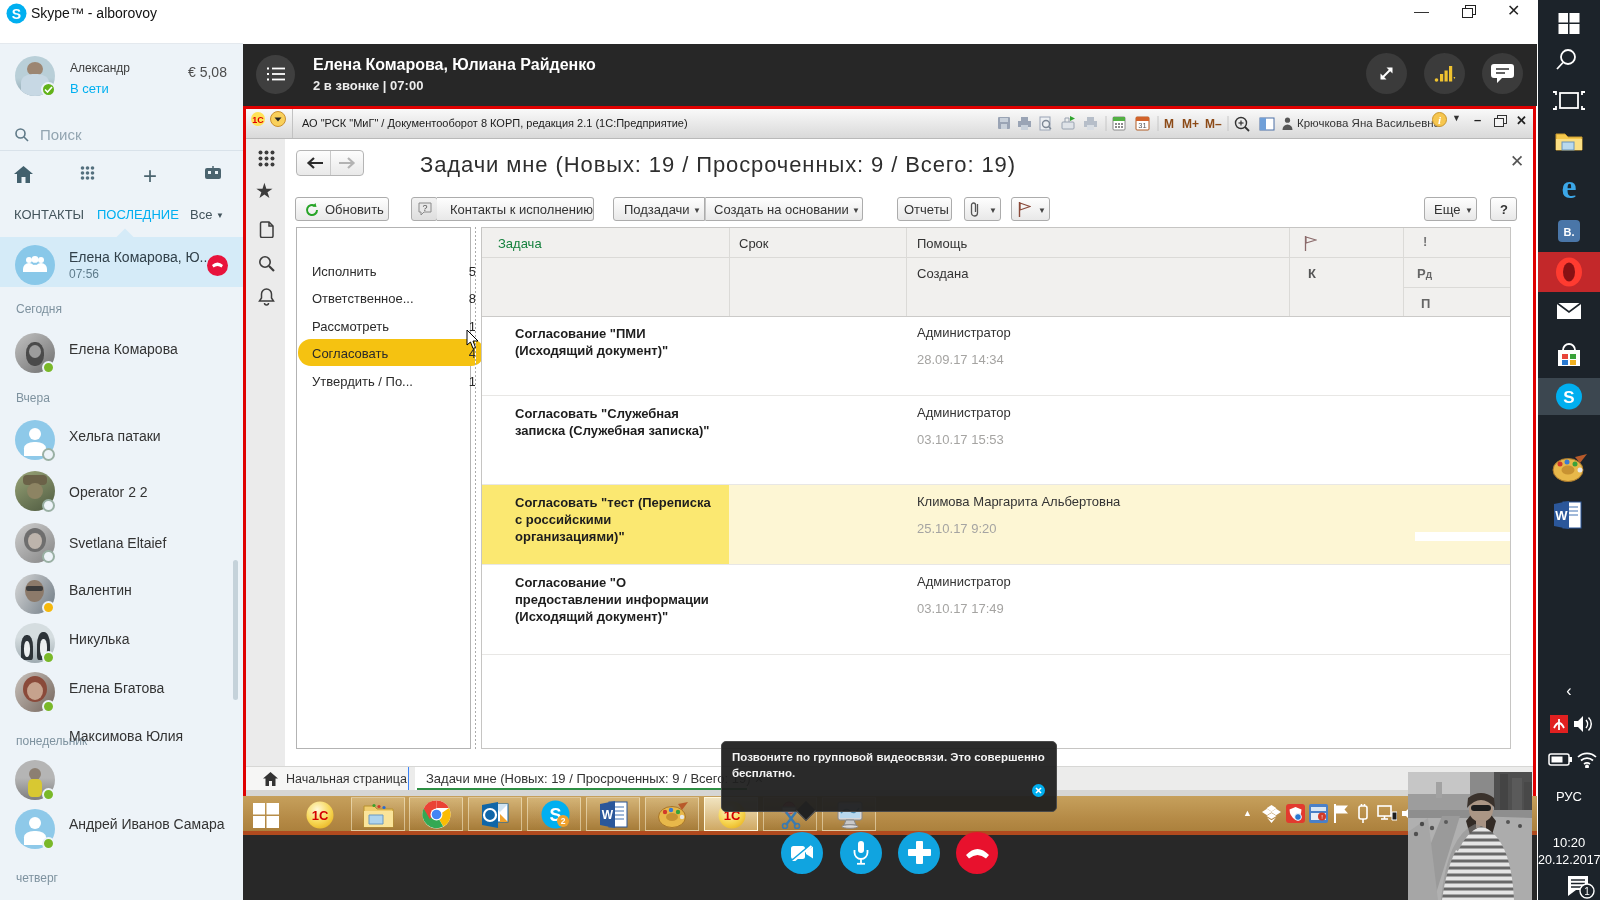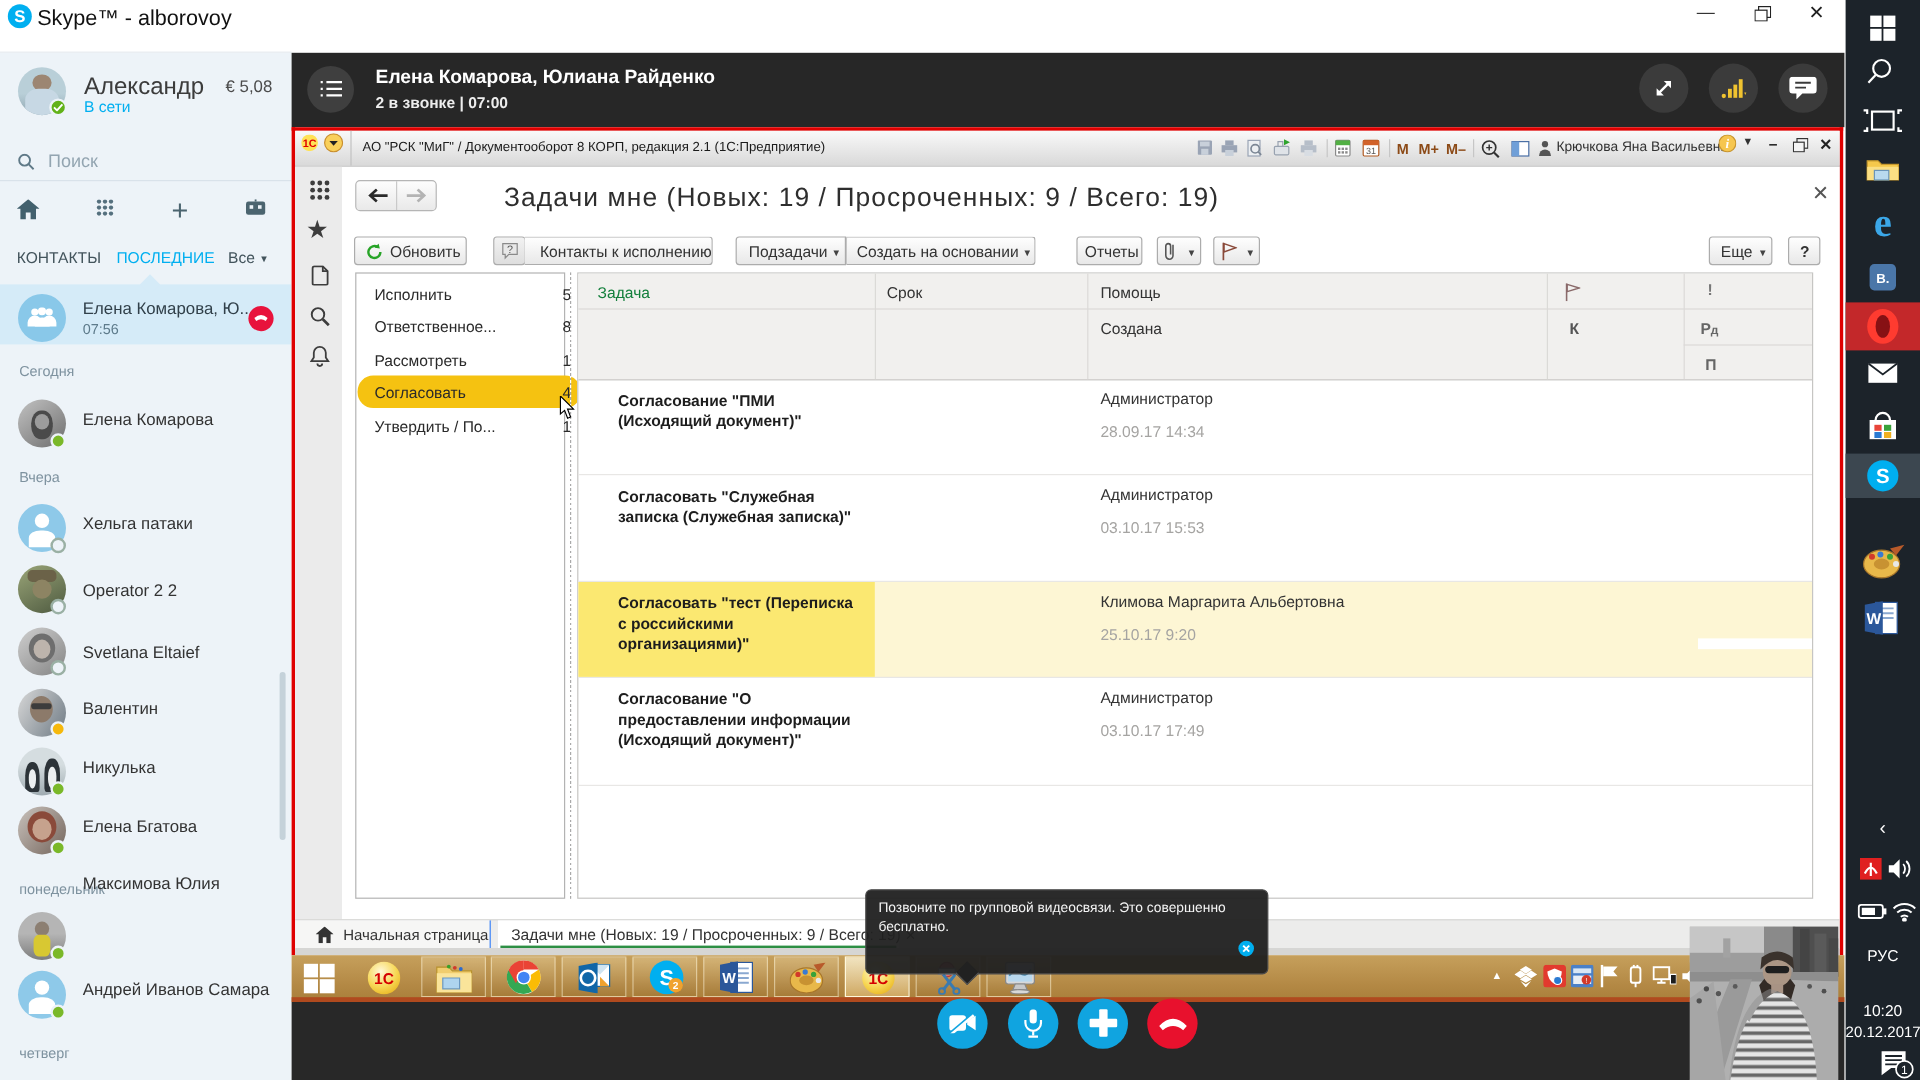--- a/index.html
+++ b/index.html
@@ -13,57 +13,57 @@
 
 #c1c{left:243px;top:106px;width:1293px;height:690px;background:#fff;border:3px solid #df0000;border-bottom:none;box-sizing:border-box;}
 #c1c-title{left:0;top:0;width:1287px;height:29px;background:linear-gradient(#f9f9f9,#d9d9d9);border-bottom:1px solid #b9b9b9;}
 #c1c-body{left:0;top:30px;width:1287px;height:627px;background:#fff;}
 #lstrip{left:0;top:0;width:39px;height:628px;background:#ebebeb;}
 
 .tbtn{position:absolute;height:24px;border:1px solid #acacac;border-radius:3px;background:linear-gradient(#fefefe,#e8e8e8);font-size:13px;color:#333;box-sizing:border-box;}
 .tbtn span{position:absolute;top:4px;}
 
 #panel{left:50px;top:88px;width:175px;height:522px;border:1px solid #b3b3b3;background:#fff;box-sizing:border-box;font-size:13px;color:#2a2a2a;}
-.prow{position:absolute;left:1px;width:186px;height:27px;}
+.prow{position:absolute;left:1px;width:186px;height:27px;margin-top:26px;}
 .prow .n{position:absolute;right:8px;top:7px;}
 .prow .t{position:absolute;left:14px;top:7px;}
 
 #grid{left:235px;top:88px;width:1030px;height:522px;border:1px solid #c6c5c3;background:#fff;box-sizing:border-box;}
 #ghead{position:absolute;left:0;top:0;width:1028px;height:88px;background:#f1f0ee;border-bottom:1px solid #cbcac8;}
 .gv{position:absolute;top:0;width:1px;height:88px;background:#dbdad7;}
 .grow{position:absolute;left:0;width:1028px;border-bottom:1px solid #e8e7e5;}
 .task{position:absolute;left:33px;top:9px;font-size:13px;font-weight:bold;color:#1d1d1d;line-height:17px;white-space:pre-line;}
 .auth{position:absolute;left:435px;top:9px;font-size:13px;color:#333;}
 .dt{position:absolute;left:435px;top:36px;font-size:13px;color:#a5a4a2;}
 
 #tabbar{left:0;top:657px;width:1287px;height:24px;background:#ececeb;border-top:1px solid #d7d7d5;}
 
 #goldbar{left:243px;top:796px;width:1294px;height:39px;background:linear-gradient(#c6a05c,#b38844 65%,#a87e3a);}
 #goldbar .obtn{position:absolute;top:1px;width:54px;height:34px;border:1px solid rgba(255,248,220,.5);background:linear-gradient(rgba(255,240,200,.25),rgba(120,80,20,.12));box-sizing:border-box;}
 #darkbot{left:243px;top:835px;width:1294px;height:65px;background:#282828;}
 
-#tip{left:721px;top:741px;width:336px;height:71px;background:rgba(32,32,32,0.95);border:1px solid #4a4a4a;border-radius:5px;box-sizing:border-box;color:#f4f4f4;font-size:12px;font-weight:normal;}
+#tip{left:721px;top:741px;width:336px;height:71px;background:rgba(32,32,32,0.95);border:1px solid #4a4a4a;border-radius:5px;box-sizing:border-box;color:#f4f4f4;font-size:12px;font-weight:bold;}
 
 #rbar{left:1538px;top:0;width:62px;height:900px;background:#1c232a;}
 .ric{position:absolute;left:0;width:62px;text-align:center;}
 
 .badge{position:absolute;width:13px;height:13px;border-radius:50%;box-sizing:border-box;}
 .cname{position:absolute;left:69px;font-size:14px;color:#333;}
 .slabel{position:absolute;left:16px;font-size:12px;color:#7e929f;}
 .av{position:absolute;left:15px;width:40px;height:40px;border-radius:50%;overflow:hidden;}
 </style></head>
 <body>
 <div id="root">
 
 <div class="abs" id="s-title">
   <svg class="abs" style="left:6px;top:3px" width="21" height="21" viewBox="0 0 21 21">
         <circle cx="10.5" cy="10.5" r="10" fill="#00aff0"></circle>
         <text x="10.5" y="15.5" font-size="14" font-weight="bold" fill="#fff" text-anchor="middle" font-family="Liberation Sans">S</text>
       </svg>
-  <span class="abs" style="left:31px;top:5px;font-size:18px;color:#111;">Skype™ - alborovoy</span>
+  <span class="abs" style="left:31px;top:5px;font-size:14px;color:#111;">Skype™ - alborovoy</span>
   <span class="abs" style="left:1414px;top:2px;font-size:15px;color:#333;">—</span>
   <svg class="abs" style="left:1462px;top:5px" width="14" height="13">
         <rect x="3.5" y="0.5" width="10" height="9" fill="none" stroke="#222"></rect>
         <rect x="0.5" y="3.5" width="10" height="9" fill="#fff" stroke="#222"></rect>
       </svg>
   <span class="abs" style="left:1507px;top:1px;font-size:16px;color:#222;">✕</span>
 </div>
 
 
 <div class="abs" style="left:0;top:43px;width:243px;height:1px;background:#e4e9ee;"></div>
@@ -71,21 +71,21 @@
 <div class="abs" id="sidebar">
 
   <div class="av" style="top:12px;background:linear-gradient(#b9cfd8 55%,#8fa5b0);">
     <div class="abs" style="left:12px;top:6px;width:16px;height:14px;border-radius:50%;background:#9c8672;"></div>
     <div class="abs" style="left:6px;top:18px;width:28px;height:22px;border-radius:40% 40% 0 0;background:#c7d8e4;"></div>
   </div>
   <div class="abs" style="left:41px;top:38px;width:15px;height:15px;border-radius:50%;background:#62b219;border:2px solid #edf3f8;box-sizing:border-box;"></div>
   <svg class="abs" style="left:44px;top:42px" width="9" height="7" viewBox="0 0 9 7">
         <path d="M1 3.5 L3.5 6 L8 1" stroke="#fff" stroke-width="1.6" fill="none"></path>
       </svg>
-  <div class="abs" style="left:70px;top:17px;font-size:20px;color:#3c3c3c;">Александр</div>
+  <div class="abs" style="left:70px;top:17px;font-size:12px;color:#3c3c3c;">Александр</div>
   <div class="abs" style="left:70px;top:37px;font-size:13px;color:#00aff0;">В сети</div>
   <div class="abs" style="left:188px;top:20px;font-size:14px;color:#4c4c4c;">€ 5,08</div>
 
   <svg class="abs" style="left:15px;top:84px" width="14" height="14" viewBox="0 0 14 14">
         <circle cx="5.5" cy="5.5" r="4.5" fill="none" stroke="#5f7987" stroke-width="1.6"></circle>
         <line x1="9" y1="9" x2="13" y2="13" stroke="#5f7987" stroke-width="1.6"></line>
       </svg>
   <div class="abs" style="left:40px;top:82px;font-size:15px;color:#93a5b1;">Поиск</div>
   <div class="abs" style="left:0;top:106px;width:243px;height:1px;background:#d9e2ea;"></div>
 

